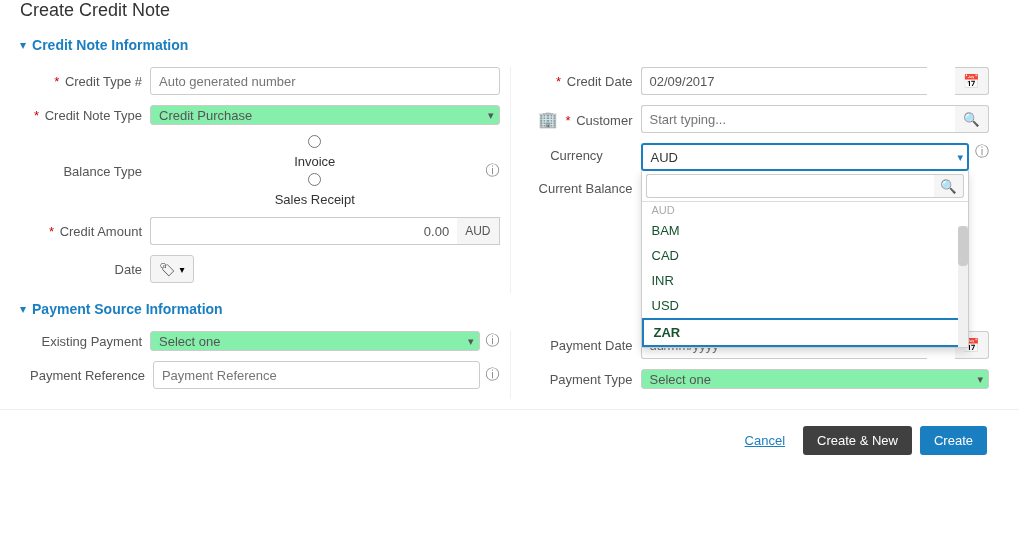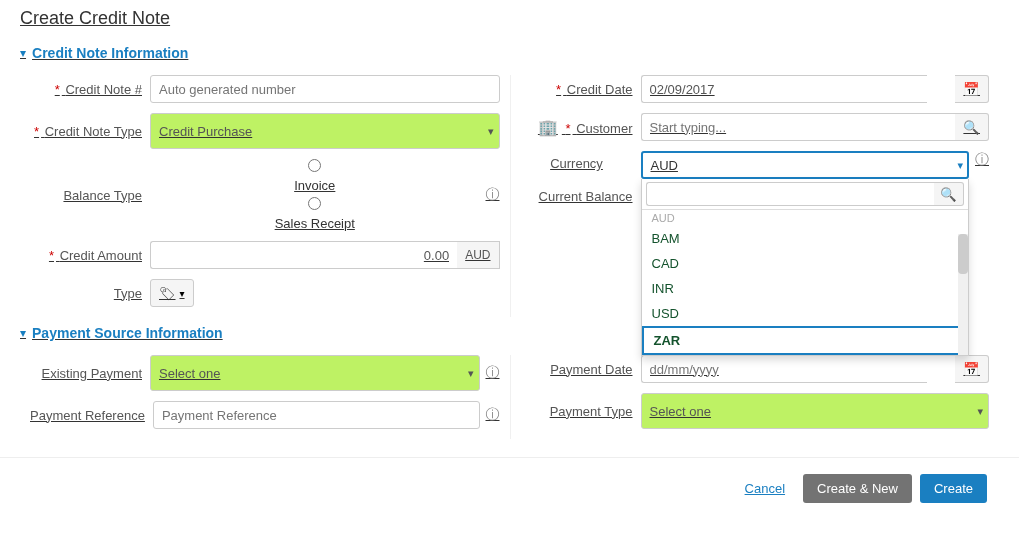--- a/index.html
+++ b/index.html
@@ -1,18 +1,18 @@
 <!DOCTYPE html>
 <html><head>
   <meta charset="utf-8">
   <style>
     * { box-sizing: border-box; margin: 0; padding: 0; }
     body { font-family: Arial, sans-serif; font-size: 13px; color: #333; background: #fff; width: 1019px; min-height: 545px; }
 
-    .page { padding: 8px 20px; text-decoration: underline; }
+    .page { padding: 0 20px; }
 
     .page-title { font-size: 18px; font-weight: normal; color: #333; margin-bottom: 16px; }
 
     .section-header { display: flex; align-items: center; gap: 6px; margin-bottom: 14px; }
     .section-header .chevron { color: #1a7fc1; font-size: 12px; cursor: pointer; }
     .section-header h2 { font-size: 14px; color: #1a7fc1; font-weight: bold; }
 
     .form-row { display: flex; align-items: center; margin-bottom: 10px; }
     .form-label { min-width: 120px; text-align: right; padding-right: 8px; font-size: 13px; color: #555; }
     .required-star { color: #c00; margin-right: 2px; }
@@ -45,23 +45,23 @@
       cursor: pointer;
       white-space: nowrap;
     }
 
     .select-wrapper { position: relative; display: flex; align-items: center; }
     .select-display {
       border: 1px solid #ccc;
       border-radius: 3px;
       padding: 5px 26px 5px 8px;
       font-size: 13px;
-      height: 36px;
+      height: 20px;
       width: 100%;
-      background: #bef264;
+      background: #86efac;
       color: #555;
       cursor: pointer;
       appearance: none;
       display: flex; align-items: center;
     }
     .select-arrow {
       position: absolute;
       right: 6px;
       top: 50%;
       transform: translateY(-50%);
@@ -206,21 +206,21 @@
 
     .section-divider { margin: 8px 0 14px 0; }
 
     .two-col { display: grid; grid-template-columns: 1fr 1fr; gap: 0; }
     .col-left, .col-right { padding: 0 10px; }
     .col-right { border-left: 1px solid #f0f0f0; }
 
     .footer { display: flex; justify-content: flex-end; gap: 8px; padding: 16px 32px 10px; border-top: 1px solid #eee; margin-top: 10px; }
     .btn-cancel { background: none; border: none; color: #1a7fc1; cursor: pointer; font-size: 13px; text-decoration: underline; padding: 6px 10px; }
     .btn-create-new {
-      background: #737373;
+      background: #404040;
       color: #fff;
       border: none;
       border-radius: 3px;
       padding: 7px 14px;
       font-size: 13px;
       cursor: pointer;
     }
     .btn-create {
       background: #1a7fc1;
       color: #fff;
@@ -245,21 +245,21 @@
     <h2>Credit Note Information</h2>
   </div>
 
   <div class="two-col">
 
     <div class="col-left">
 
       <div class="form-row">
         <div class="form-label">
           <span class="required-star">*</span>
-          <span>Credit Note #</span>
+          <span>Credit Type #</span>
         </div>
         <div class="form-control">
           <input type="text" class="input-gray" readonly="" placeholder="Auto generated number" style="">
         </div>
       </div>
 
       <div class="form-row">
         <div class="form-label">
           <span class="required-star">*</span>
           <span>Credit Note Type</span>
@@ -299,21 +299,21 @@
         <div class="form-control">
           <div class="input-with-btn">
             <input type="text" style="text-align: right;" value="0.00">
             <div class="btn-suffix">AUD</div>
           </div>
         </div>
       </div>
 
       <div class="form-row">
         <div class="form-label">
-          <span>Type</span>
+          <span>Date</span>
         </div>
         <div class="form-control">
           <button class="tags-btn">
             <span class="tag-icon">🏷</span>
             <span class="chevron-down">▾</span>
           </button>
         </div>
       </div>
 
     </div>

